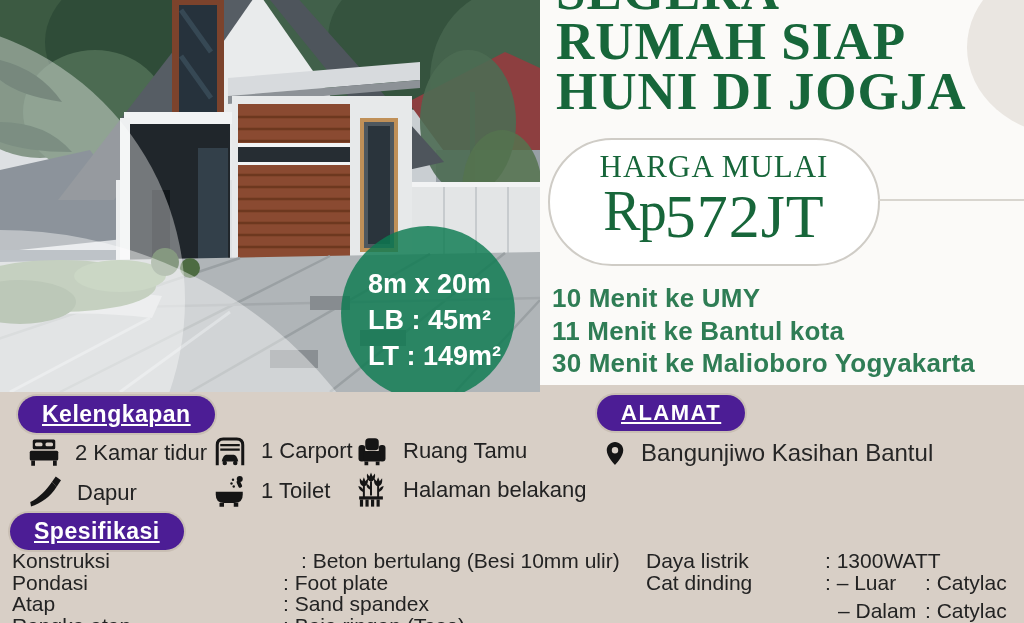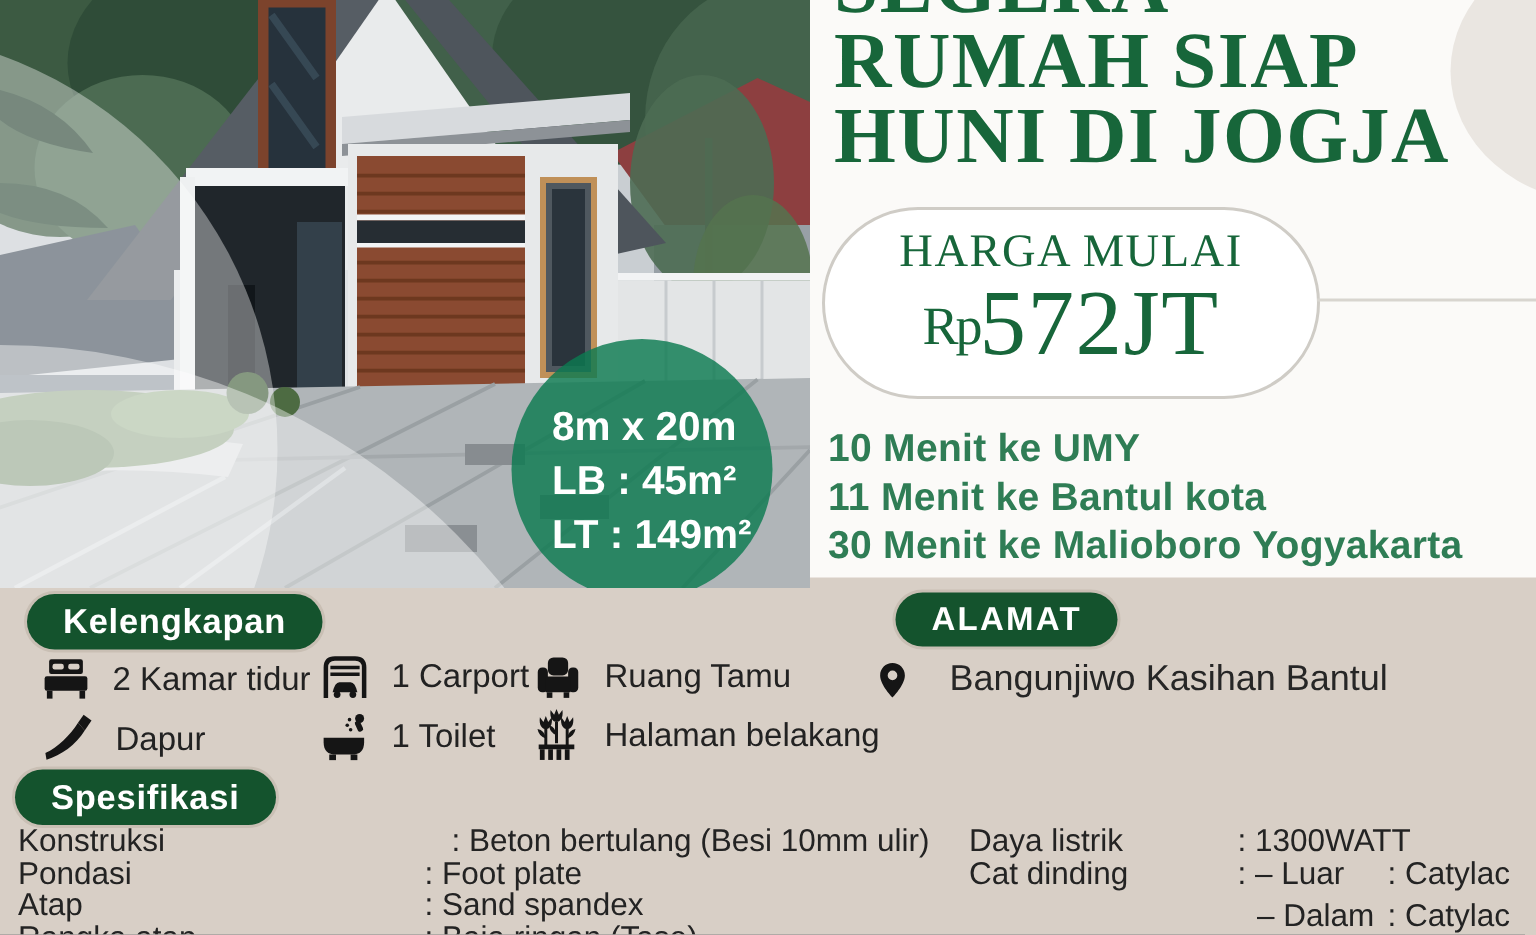--- a/index.html
+++ b/index.html
@@ -18,30 +18,30 @@
   .headline{position:absolute;left:16px;top:-34px;line-height:50px;
     font-family:"Liberation Serif","DejaVu Serif",serif;font-weight:700;
     color:#17663a;letter-spacing:1px;}
   .headline .hl{font-size:53px;white-space:nowrap;}
   .price-pill{
     position:absolute;left:8px;top:138px;width:332px;height:128px;border-radius:66px;
     background:#ffffff;border:2px solid #cfccc6;box-sizing:border-box;text-align:center;
     font-family:"Liberation Serif","DejaVu Serif",serif;font-weight:400;color:#17663a;}
   .price-label{margin-top:9px;font-size:31px;letter-spacing:1px;}
   .price-line{margin-top:-4px;white-space:nowrap;}
-  .price-line .rp{font-size:36px;position:relative;top:-7px;letter-spacing:-2px;}
+  .price-line .rp{font-size:56px;position:relative;top:-7px;letter-spacing:-2px;}
   .price-line .amount{font-size:62px;letter-spacing:1px;}
   .pill-line{position:absolute;left:338px;top:199px;width:146px;height:2px;background:#d8d5cf;}
   .distances{position:absolute;left:12px;top:282px;color:#2f7d55;font-weight:bold;
     font-size:26px;line-height:32.5px;white-space:nowrap;letter-spacing:0.2px;}
   
   .bottom{position:absolute;left:0;top:385px;width:1024px;height:238px;background:#d8cfc6;color:#222;}
   .badge{
-    position:absolute;background:#14532d;color:#fff;font-weight:bold;border-radius:22px;
-    padding:5px 24px;font-size:23px;letter-spacing:0.5px;box-shadow:0 0 0 2px #c9bfb4;white-space:nowrap;}
+    position:absolute;background:#4c1d95;color:#fff;font-weight:bold;border-radius:22px;
+    padding:5px 24px;font-size:23px;letter-spacing:0.5px;box-shadow:0 0 0 2px #c9bfb4;white-space:nowrap;text-decoration:underline;}
   .feature{position:absolute;display:flex;align-items:center;white-space:nowrap;}
   .feature .ficon{display:inline-flex;margin-right:13px;}
   .feature .flabel{font-size:22px;color:#222;}
   .addr-row{position:absolute;display:flex;align-items:center;white-space:nowrap;}
   .addr-row .pin{display:inline-flex;margin-right:15px;}
   .addr-row .atext{font-size:24px;color:#262626;}
   .spec{position:absolute;font-size:21px;color:#232323;white-space:nowrap;}
 </style>
 </head>
 <body>
@@ -237,21 +237,21 @@
           <rect x="10" y="36" width="4" height="9" fill="#151515"></rect>
           <rect x="17" y="36" width="4" height="9" fill="#151515"></rect>
           <rect x="24" y="36" width="4" height="9" fill="#151515"></rect>
           <rect x="31" y="36" width="4" height="9" fill="#151515"></rect>
         </svg>
       </span>
       <span class="flabel">Halaman belakang</span>
     </div>
 
     <div class="badge" style="left:597px;top:10px;letter-spacing:1.5px;font-size:22px;">ALAMAT</div>
-    <div class="addr-row" style="left:584px;top:54px;gap:12px;">
+    <div class="addr-row" style="left:604px;top:54px;">
       <span class="pin">
         <svg width="22" height="28" viewBox="0 0 24 28">
           <path d="M12 2 C7 2 3 6 3 11 c0 7 9 16 9 16 s9 -9 9 -16 C21 6 17 2 12 2 z M12 14.5 A3.5 3.5 0 1 1 12 7.5 a3.5 3.5 0 0 1 0 7 z" fill="#151515" fill-rule="evenodd"></path>
         </svg>
       </span>
       <span class="atext">Bangunjiwo Kasihan Bantul</span>
     </div>
 
     <div class="badge" style="left:10px;top:128px;">Spesifikasi</div>
 

